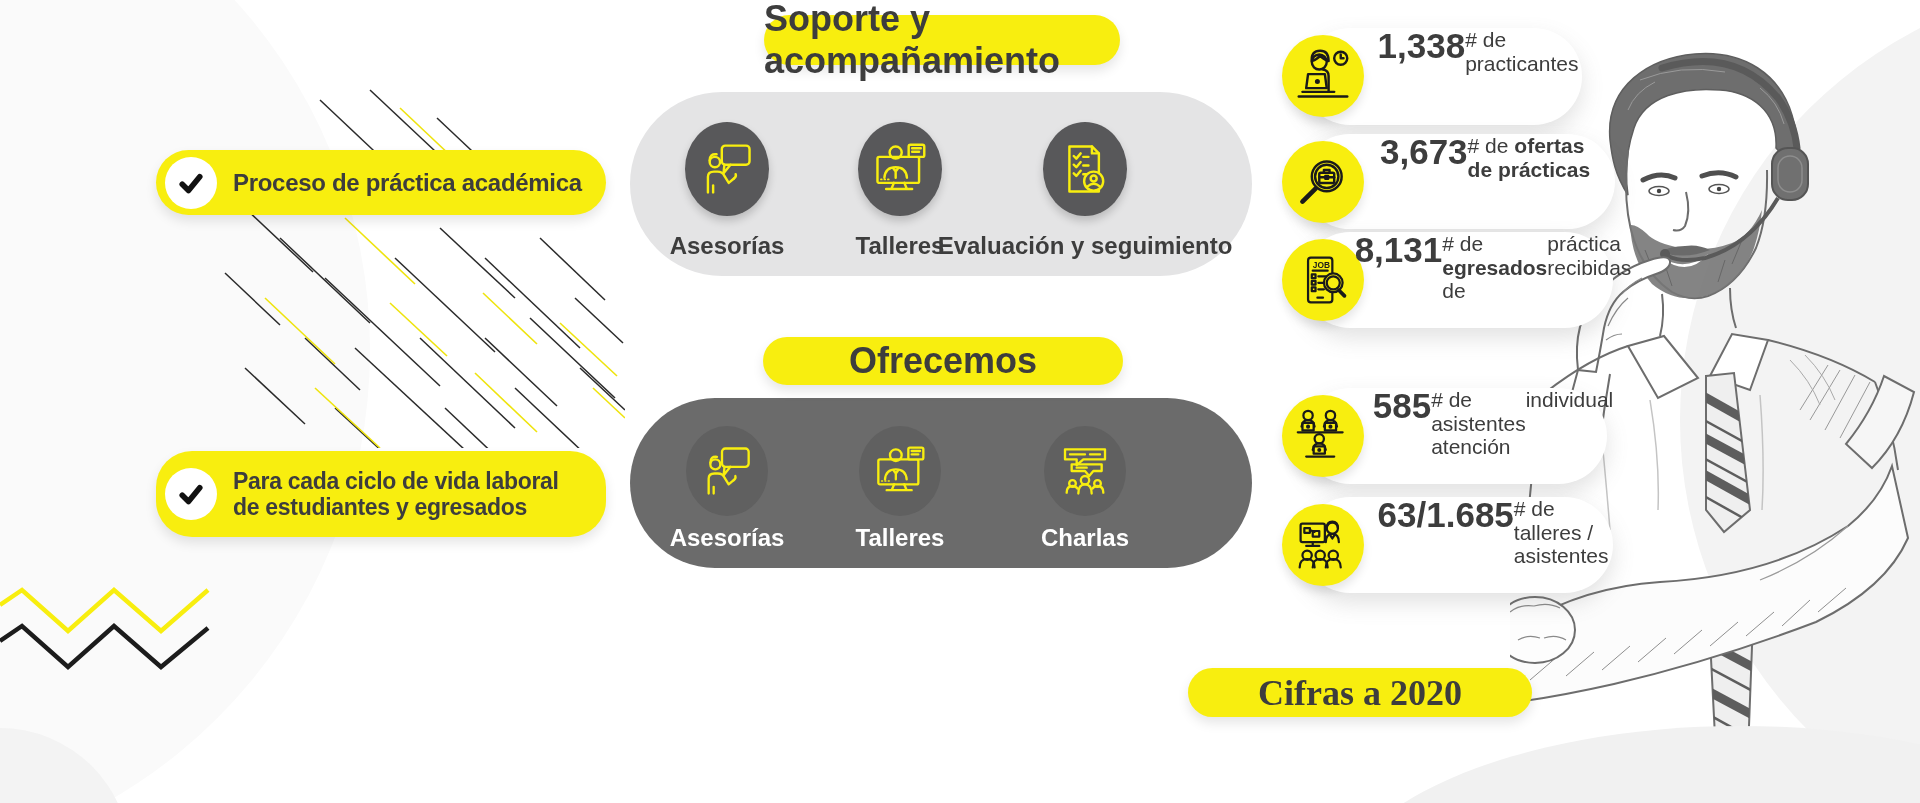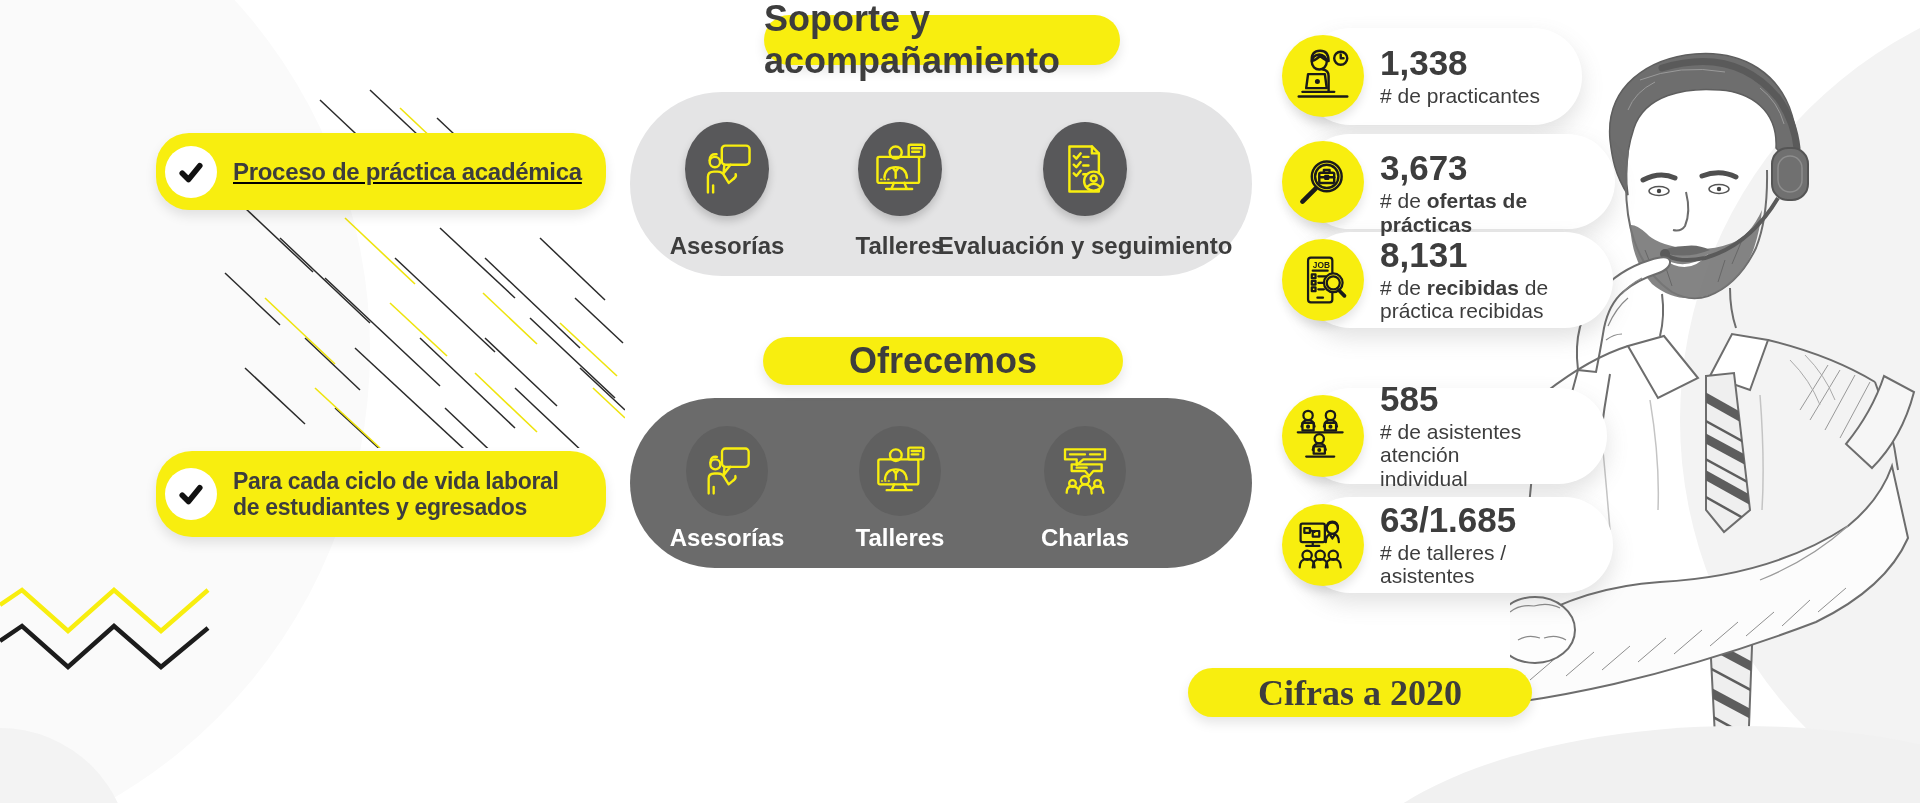--- a/index.html
+++ b/index.html
@@ -43,21 +43,21 @@
   .group-light .group-label { top: 140px; color: #3D3D3D; }
   .group-dark .group-label { top: 126px; color: #ffffff; }
 
   
   .stat-card { position: absolute; z-index: 3; left: 1302px; background: #ffffff;
     border-radius: 48px; box-shadow: 0 10px 22px rgba(110,110,110,0.20); }
   .stat-circle { position: absolute; z-index: 4; left: 1282px; width: 82px; height: 82px;
     border-radius: 50%; background: #F8EE0F; display: flex; align-items: center;
     justify-content: center; box-shadow: 0 6px 10px rgba(0,0,0,0.10); }
   .stat-text { position: absolute; z-index: 4; left: 1380px; display: flex;
-    flex-direction: column; justify-content: center; }
+    flex-direction: row; justify-content: center; }
   .stat-value { font-size: 35px; font-weight: bold; color: #3D3D3D; line-height: 1.02;
     margin-bottom: 3px; }
   .stat-label { font-size: 21px; color: #3D3D3D; line-height: 1.13; }
   .stat-label b { font-weight: bold; }
 
   svg { display: block; }
 </style>
 </head>
 <body>
 
@@ -191,21 +191,21 @@
 <div class="pill-header" style="left:764px; top:15px; width:356px; height:50px; border-radius:25px;">
   <span>Soporte y acompañamiento</span>
 </div>
 <div class="pill-header" style="left:763px; top:337px; width:360px; height:48px; border-radius:24px;">
   <span>Ofrecemos</span>
 </div>
 <div class="pill-header" style="left:1188px; top:668px; width:344px; height:49px; border-radius:25px;font-family:Liberation Serif, serif;">
   <span>Cifras a 2020</span>
 </div>
 
-<div class="check-pill" style="left:156px; top:133px; width:450px; height:77px; border-radius:33px;text-decoration:underline;">
+<div class="check-pill" style="left:156px; top:150px; width:450px; height:65px; border-radius:33px;">
   <span class="check-circle">
     <svg width="30" height="30" viewBox="0 0 24 24">
         <path d="M5 13 l5 5 l9 -11" fill="none" stroke="#111111" stroke-width="4.5" stroke-linecap="round" stroke-linejoin="round"></path>
       </svg>
   </span>
   <span class="check-text">
     <span>Proceso de práctica académica</span>
   </span>
 </div>
 <div class="check-pill" style="left:156px; top:451px; width:450px; height:86px; border-radius:36px;">
@@ -353,21 +353,21 @@
     <rect x="18" y="38" width="4" height="4"></rect>
       <path d="M25 40 h6"></path>
     <path d="M24 49 h6"></path>
     <circle cx="41" cy="33" r="10" fill="#F8EE0F"></circle>
       <circle cx="41" cy="33" r="7"></circle>
     <path d="M47 41 l6 6" stroke-width="4"></path>
   </svg>
 </div>
 <div class="stat-text" style="top:232px; height:96px; width:226px;">
   <div class="stat-value">8,131</div>
-  <div class="stat-label"><span># de </span><b>recibidas</b><span> de</span></div>
+  <div class="stat-label"><span># de </span><b>egresados</b><span> de</span></div>
   <div class="stat-label"><span>práctica recibidas</span><b></b><span></span></div>
 </div>
 
 <div class="stat-card" style="top:388px; width:305px; height:96px;"></div>
 <div class="stat-circle" style="top:395px;">
   <svg width="56" height="56" viewBox="0 0 60 60" fill="none" stroke="#1a1a1a" stroke-width="2.4" stroke-linecap="round" stroke-linejoin="round">
     <circle cx="14" cy="8" r="5"></circle>
       <path d="M7 20 q1 -7 7 -7 q6 0 7 7"></path>
     <rect x="8" y="16" width="12" height="8"></rect>
       <circle cx="14" cy="20" r="1" fill="#1a1a1a"></circle>

